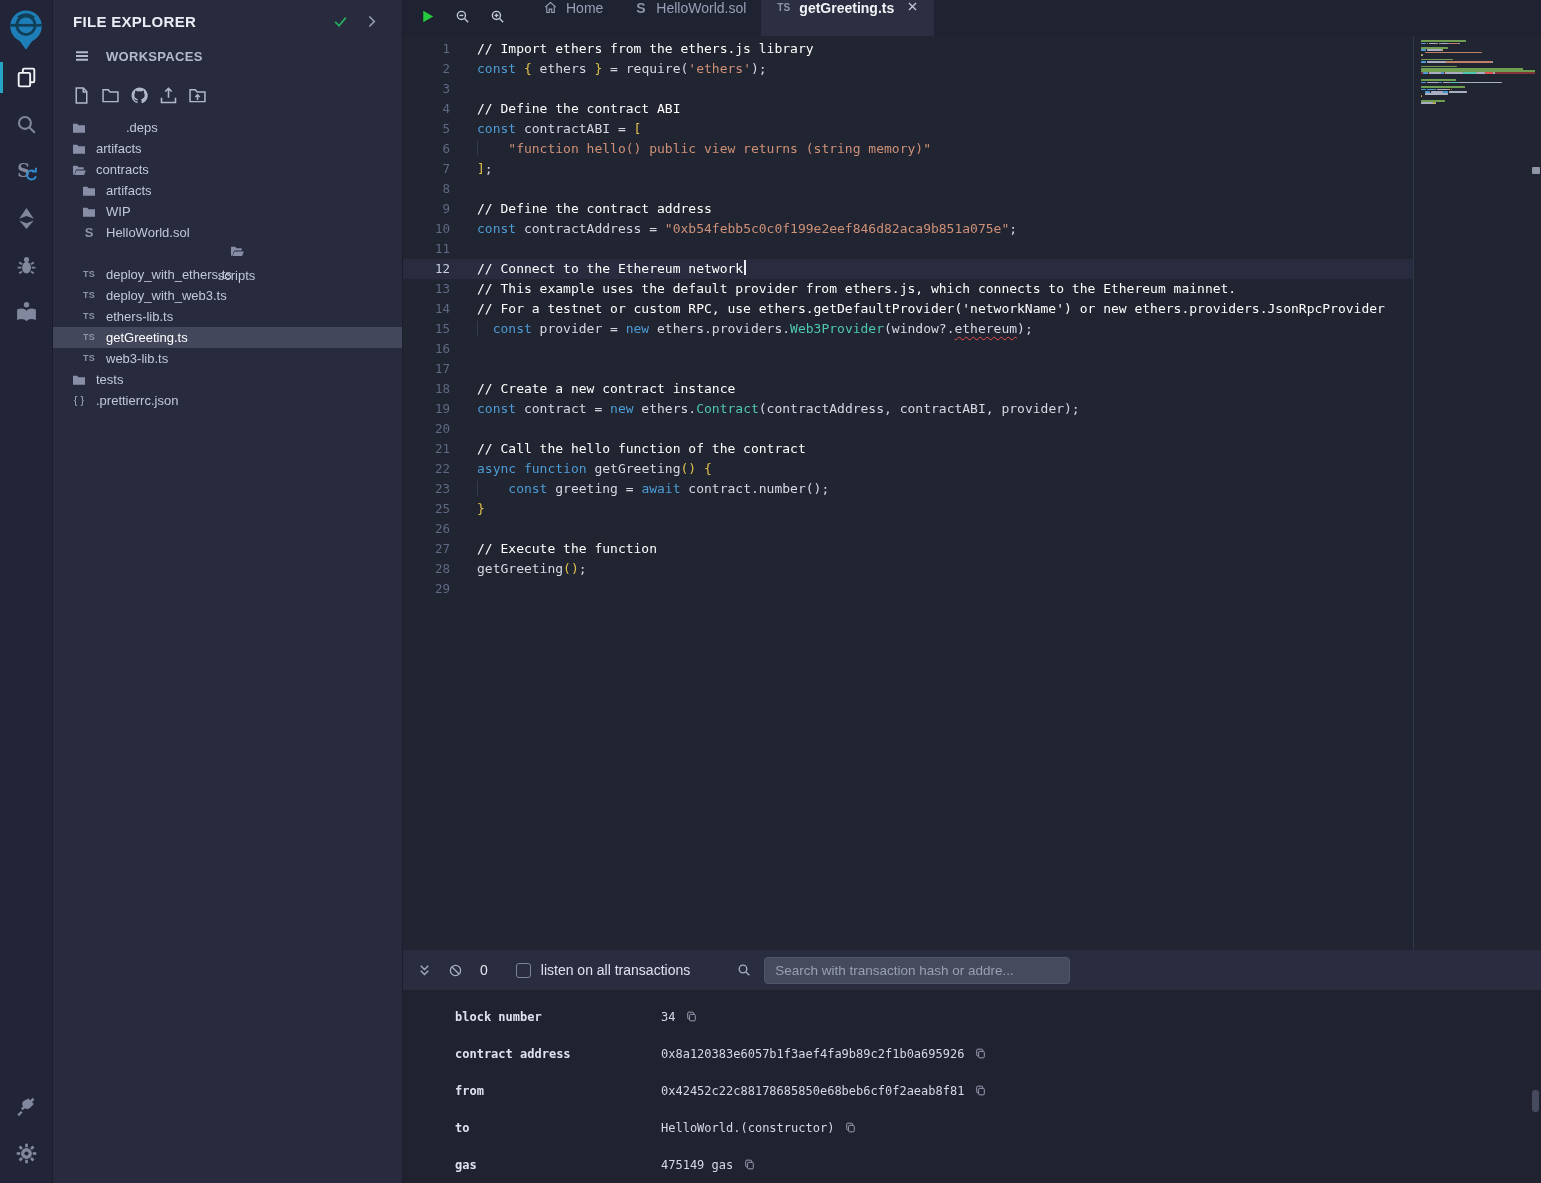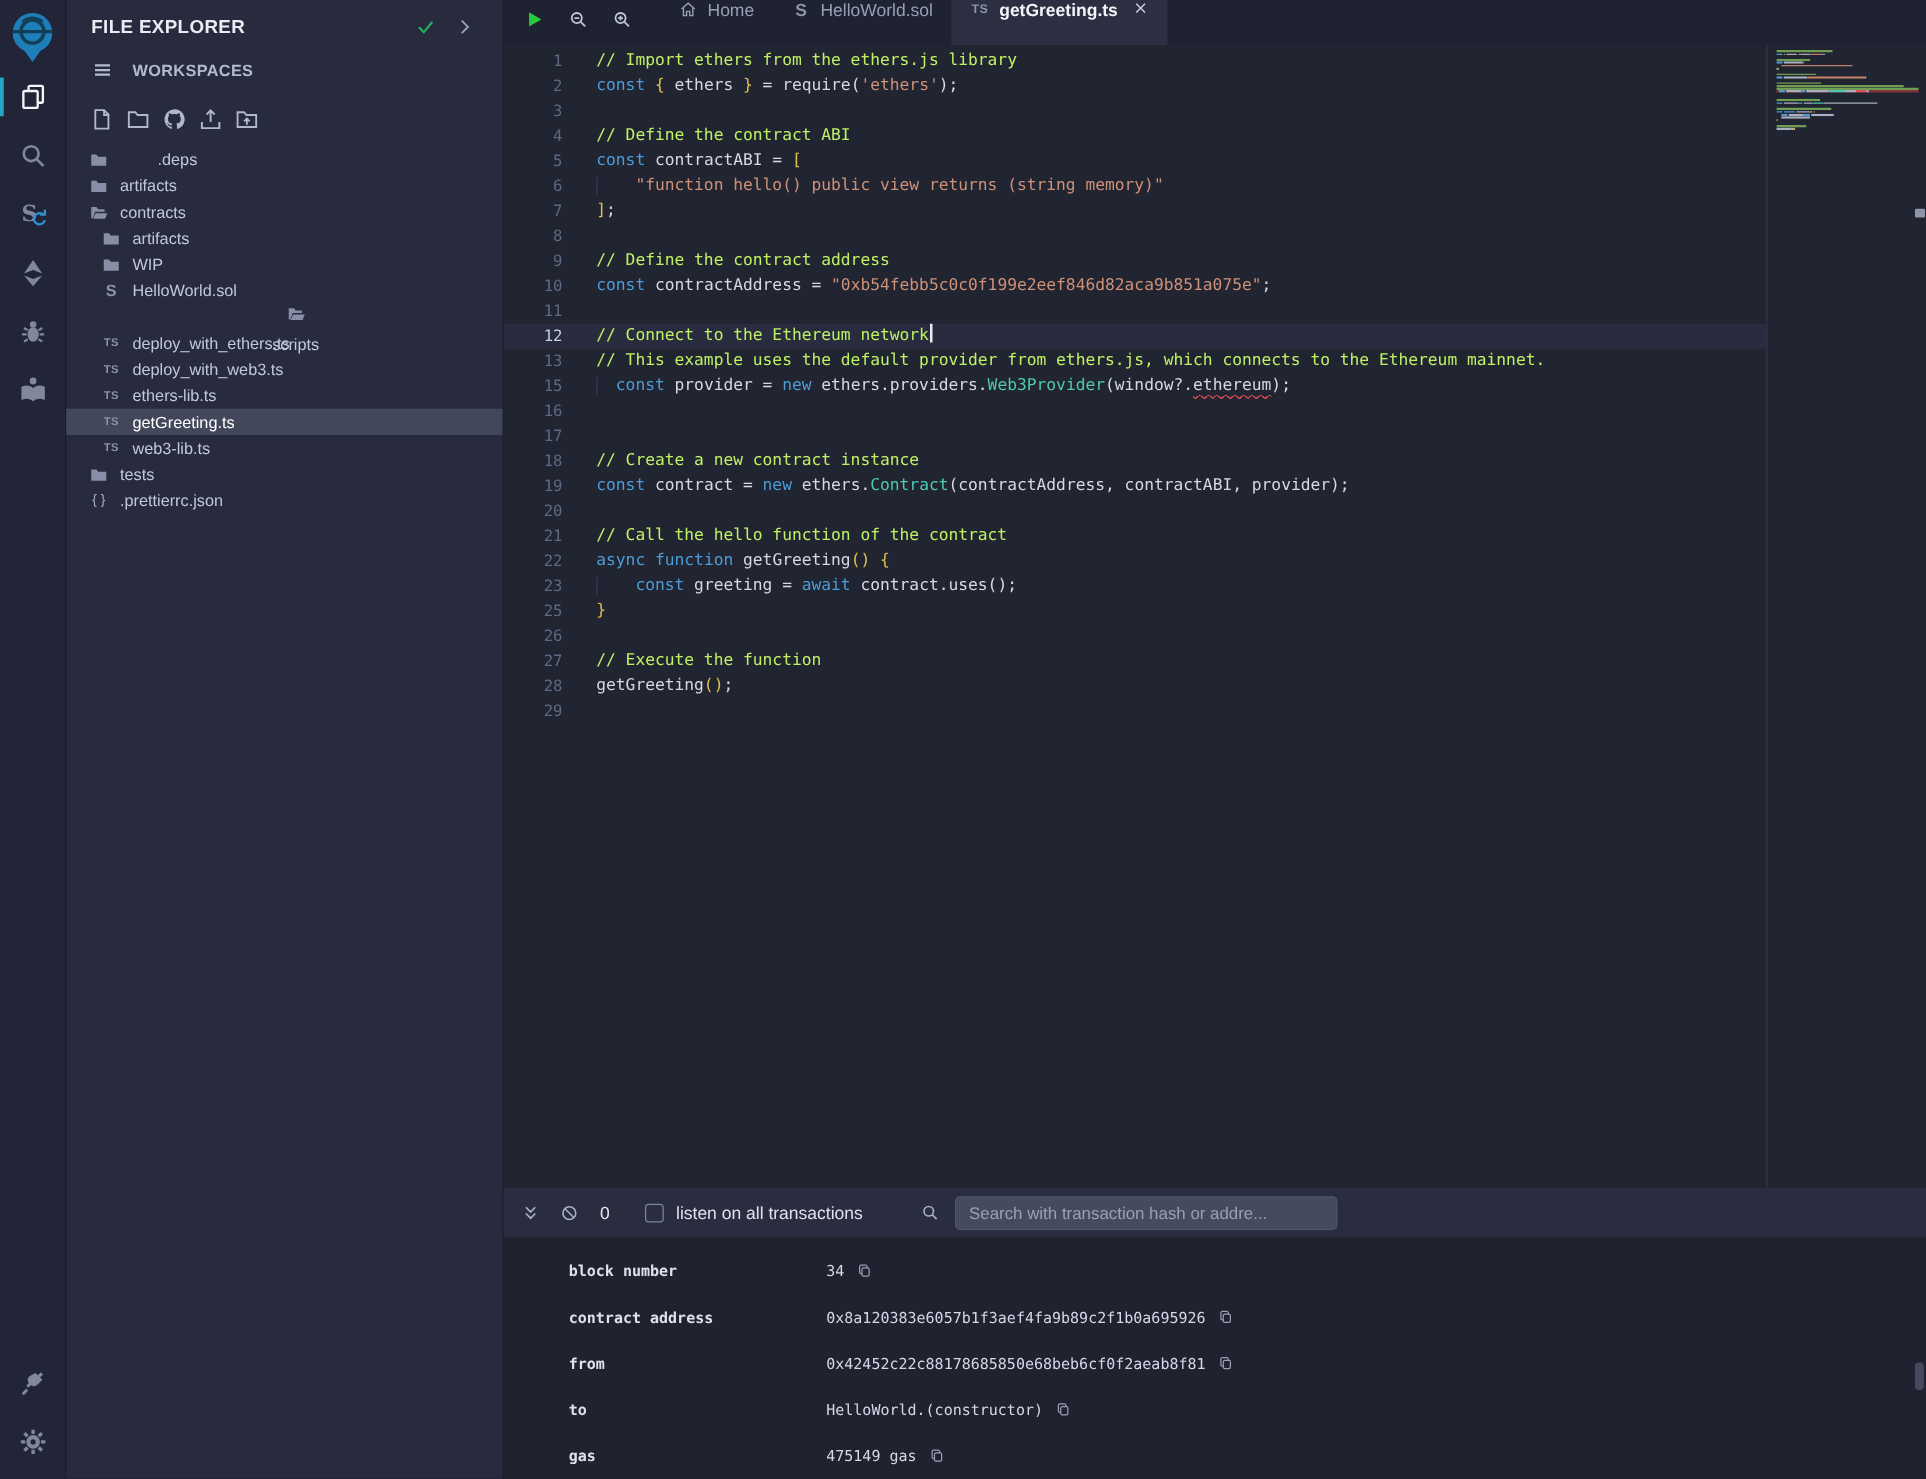--- a/index.html
+++ b/index.html
@@ -59,21 +59,21 @@
   .tab .glyph.sol{font-size:14px;}
 
   #editor{flex:1;position:relative;overflow:hidden;background:#212431;font-family:"DejaVu Sans Mono",monospace;}
   #code{position:absolute;left:0;top:0;right:128px;bottom:0;padding-top:3px;overflow:hidden;}
   .line{display:flex;height:20px;line-height:20px;font-size:13px;white-space:pre;}
   .line .ln{width:61px;text-align:right;padding-right:14px;color:#5e6983;flex-shrink:0;font-size:12.5px;}
   .line .code-text{padding-left:13px;color:#d6d9e4;}
   .line.current{background:#282c3e;}
   .line.current .ln{color:#c9cfdf;}
   .cursor{display:inline-block;width:1.5px;height:15px;background:#e8ebf4;vertical-align:-2px;margin-left:1px;}
-  .tk-c{color:#bef264;}
+  .tk-c{color:#ffffff;}
   .tk-k{color:#4d9cd6;}
   .tk-s{color:#ce9178;}
   .tk-y{color:#e2c04c;}
   .tk-t{color:#4ec9b0;}
   .tk-p{color:#d6d9e4;}
   .tk-u{color:#d6d9e4;text-underline-offset:3px;text-decoration-color:#aeb4c6;}
   .tk-e{color:#d6d9e4;text-decoration:underline;text-decoration-style:wavy;text-decoration-color:#e34f4f;text-decoration-thickness:1px;text-underline-offset:3px;}
   .ind{box-shadow:inset 1px 0 0 #343950;}
 
   #minimap{position:absolute;top:0;right:0;bottom:0;width:128px;border-left:1px solid #32364a;}
@@ -425,29 +425,30 @@
           <div class="line"><span class="ln">4</span><span class="code-text"><span class="tk-c">// Define the contract ABI</span></span></div>
           <div class="line"><span class="ln">5</span><span class="code-text"><span class="tk-k">const</span><span class="tk-p"> contractABI = </span><span class="tk-y">[</span></span></div>
           <div class="line"><span class="ln">6</span><span class="code-text"><span class="tk-p ind">    </span><span class="tk-s">"function hello() public view returns (string memory)"</span></span></div>
           <div class="line"><span class="ln">7</span><span class="code-text"><span class="tk-y">]</span><span class="tk-p">;</span></span></div>
           <div class="line"><span class="ln">8</span><span class="code-text"></span></div>
           <div class="line"><span class="ln">9</span><span class="code-text"><span class="tk-c">// Define the contract address</span></span></div>
           <div class="line"><span class="ln">10</span><span class="code-text"><span class="tk-k">const</span><span class="tk-p"> contractAddress = </span><span class="tk-s">"0xb54febb5c0c0f199e2eef846d82aca9b851a075e"</span><span class="tk-p">;</span></span></div>
           <div class="line"><span class="ln">11</span><span class="code-text"></span></div>
           <div class="line current"><span class="ln">12</span><span class="code-text"><span class="tk-c">// Connect to the Ethereum network</span><span class="cursor"></span></span></div>
           <div class="line"><span class="ln">13</span><span class="code-text"><span class="tk-c">// This example uses the default provider from ethers.js, which connects to the Ethereum mainnet.</span></span></div>
+          <div class="line"><span class="ln">14</span><span class="code-text"><span class="tk-c">// For a testnet or custom RPC, use ethers.getDefaultProvider('networkName') or new ethers.providers.JsonRpcProvider</span></span></div>
           <div class="line"><span class="ln">15</span><span class="code-text"><span class="tk-p ind">  </span><span class="tk-k">const</span><span class="tk-p"> provider = </span><span class="tk-k">new</span><span class="tk-p"> ethers.providers.</span><span class="tk-t">Web3Provider</span><span class="tk-p">(window?.</span><span class="tk-e">ethereum</span><span class="tk-p">);</span></span></div>
           <div class="line"><span class="ln">16</span><span class="code-text"></span></div>
           <div class="line"><span class="ln">17</span><span class="code-text"></span></div>
           <div class="line"><span class="ln">18</span><span class="code-text"><span class="tk-c">// Create a new contract instance</span></span></div>
           <div class="line"><span class="ln">19</span><span class="code-text"><span class="tk-k">const</span><span class="tk-p"> contract = </span><span class="tk-k">new</span><span class="tk-p"> ethers.</span><span class="tk-t">Contract</span><span class="tk-p">(contractAddress, contractABI, provider);</span></span></div>
           <div class="line"><span class="ln">20</span><span class="code-text"></span></div>
           <div class="line"><span class="ln">21</span><span class="code-text"><span class="tk-c">// Call the hello function of the contract</span></span></div>
           <div class="line"><span class="ln">22</span><span class="code-text"><span class="tk-k">async</span><span class="tk-p"> </span><span class="tk-k">function</span><span class="tk-p"> getGreeting</span><span class="tk-y">()</span><span class="tk-p"> </span><span class="tk-y">{</span></span></div>
-          <div class="line"><span class="ln">23</span><span class="code-text"><span class="tk-p ind">    </span><span class="tk-k">const</span><span class="tk-p"> greeting = </span><span class="tk-k">await</span><span class="tk-p"> contract.uses();</span></span></div>
+          <div class="line"><span class="ln">23</span><span class="code-text"><span class="tk-p ind">    </span><span class="tk-k">const</span><span class="tk-p"> greeting = </span><span class="tk-k">await</span><span class="tk-p"> contract.number();</span></span></div>
           <div class="line"><span class="ln">25</span><span class="code-text"><span class="tk-y">}</span></span></div>
           <div class="line"><span class="ln">26</span><span class="code-text"></span></div>
           <div class="line"><span class="ln">27</span><span class="code-text"><span class="tk-c">// Execute the function</span></span></div>
           <div class="line"><span class="ln">28</span><span class="code-text"><span class="tk-p">getGreeting</span><span class="tk-y">()</span><span class="tk-p">;</span></span></div>
           <div class="line"><span class="ln">29</span><span class="code-text"></span></div>
         </div>
       <div id="minimap">
           <div id="mmCode">
             <div class="mm-line">
               <span class="mm-seg mm-c" style="width: 45.15px;"></span>

